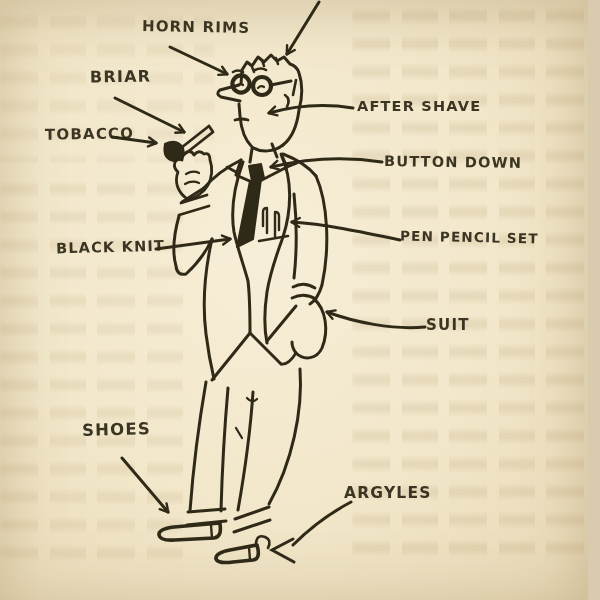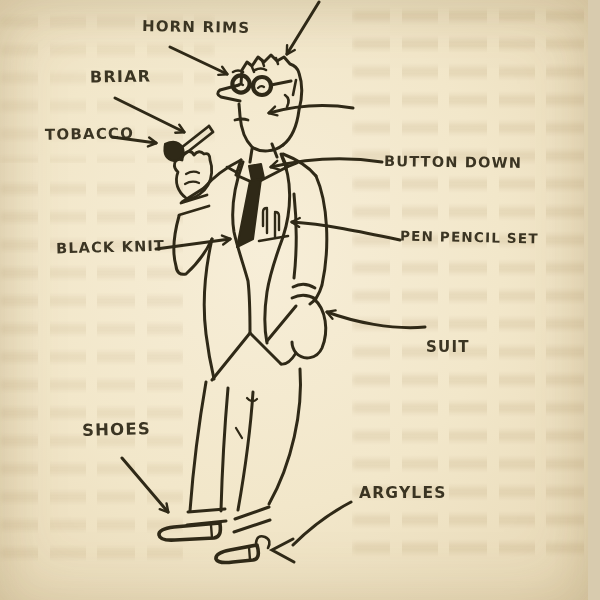--- a/index.html
+++ b/index.html
@@ -24,23 +24,23 @@
     position:absolute;color:#2e2817;font-weight:700;font-size:15px;
     letter-spacing:1.2px;white-space:nowrap;opacity:.93;
   }
   #lbl-horn-rims{left:142px;top:18px;transform:rotate(1deg);}
   #lbl-briar{left:90px;top:67px;font-size:16px;transform:rotate(-1deg);}
   #lbl-tobacco{left:45px;top:125px;transform:rotate(-1deg);}
   #lbl-after-shave{left:357px;top:98px;font-size:14.5px;}
   #lbl-button-down{left:384px;top:154px;font-size:14.5px;transform:rotate(.8deg);}
   #lbl-black-knit{left:56px;top:239px;font-size:14.5px;transform:rotate(-1.5deg);}
   #lbl-pen-pencil-set{left:400px;top:229px;font-size:13.5px;transform:rotate(1.2deg);}
-  #lbl-suit{left:426px;top:316px;margin-top:22px;}
+  #lbl-suit{left:426px;top:316px;}
   #lbl-shoes{left:82px;top:420px;font-size:16.5px;transform:rotate(-1.5deg);}
-  #lbl-argyles{left:359px;top:484px;font-size:15.5px;}
+  #lbl-argyles{left:344px;top:484px;font-size:15.5px;}
 
   .caption{
     position:absolute;left:135px;top:570px;width:300px;text-align:center;
     font-family:"DejaVu Serif","Liberation Serif",serif;font-style:italic;
     font-size:23px;color:#332c1e;
   }
   svg.art{position:absolute;left:0;top:0;}
 </style>
 </head>
 <body>
@@ -155,20 +155,21 @@
       <path marker-end="url(#ah)" d="M425,327 C392,330 354,322 327,312"></path>
       <path marker-end="url(#ah)" d="M122,458 L168,512"></path>
       <path d="M351,502 C332,512 310,528 293,545"></path>
       <path d="M293,539 L272,550 L294,562"></path>
     </g>
   </svg>
 
   <div class="lbl" id="lbl-horn-rims">HORN RIMS</div>
   <div class="lbl" id="lbl-briar">BRIAR</div>
   <div class="lbl" id="lbl-tobacco">TOBACCO</div>
+  <div class="lbl" id="lbl-after-shave">AFTER SHAVE</div>
   <div class="lbl" id="lbl-button-down">BUTTON DOWN</div>
   <div class="lbl" id="lbl-black-knit">BLACK KNIT</div>
   <div class="lbl" id="lbl-pen-pencil-set">PEN PENCIL SET</div>
   <div class="lbl" id="lbl-suit">SUIT</div>
   <div class="lbl" id="lbl-shoes">SHOES</div>
   <div class="lbl" id="lbl-argyles">ARGYLES</div>
 
 </div>
 
 </body></html>

